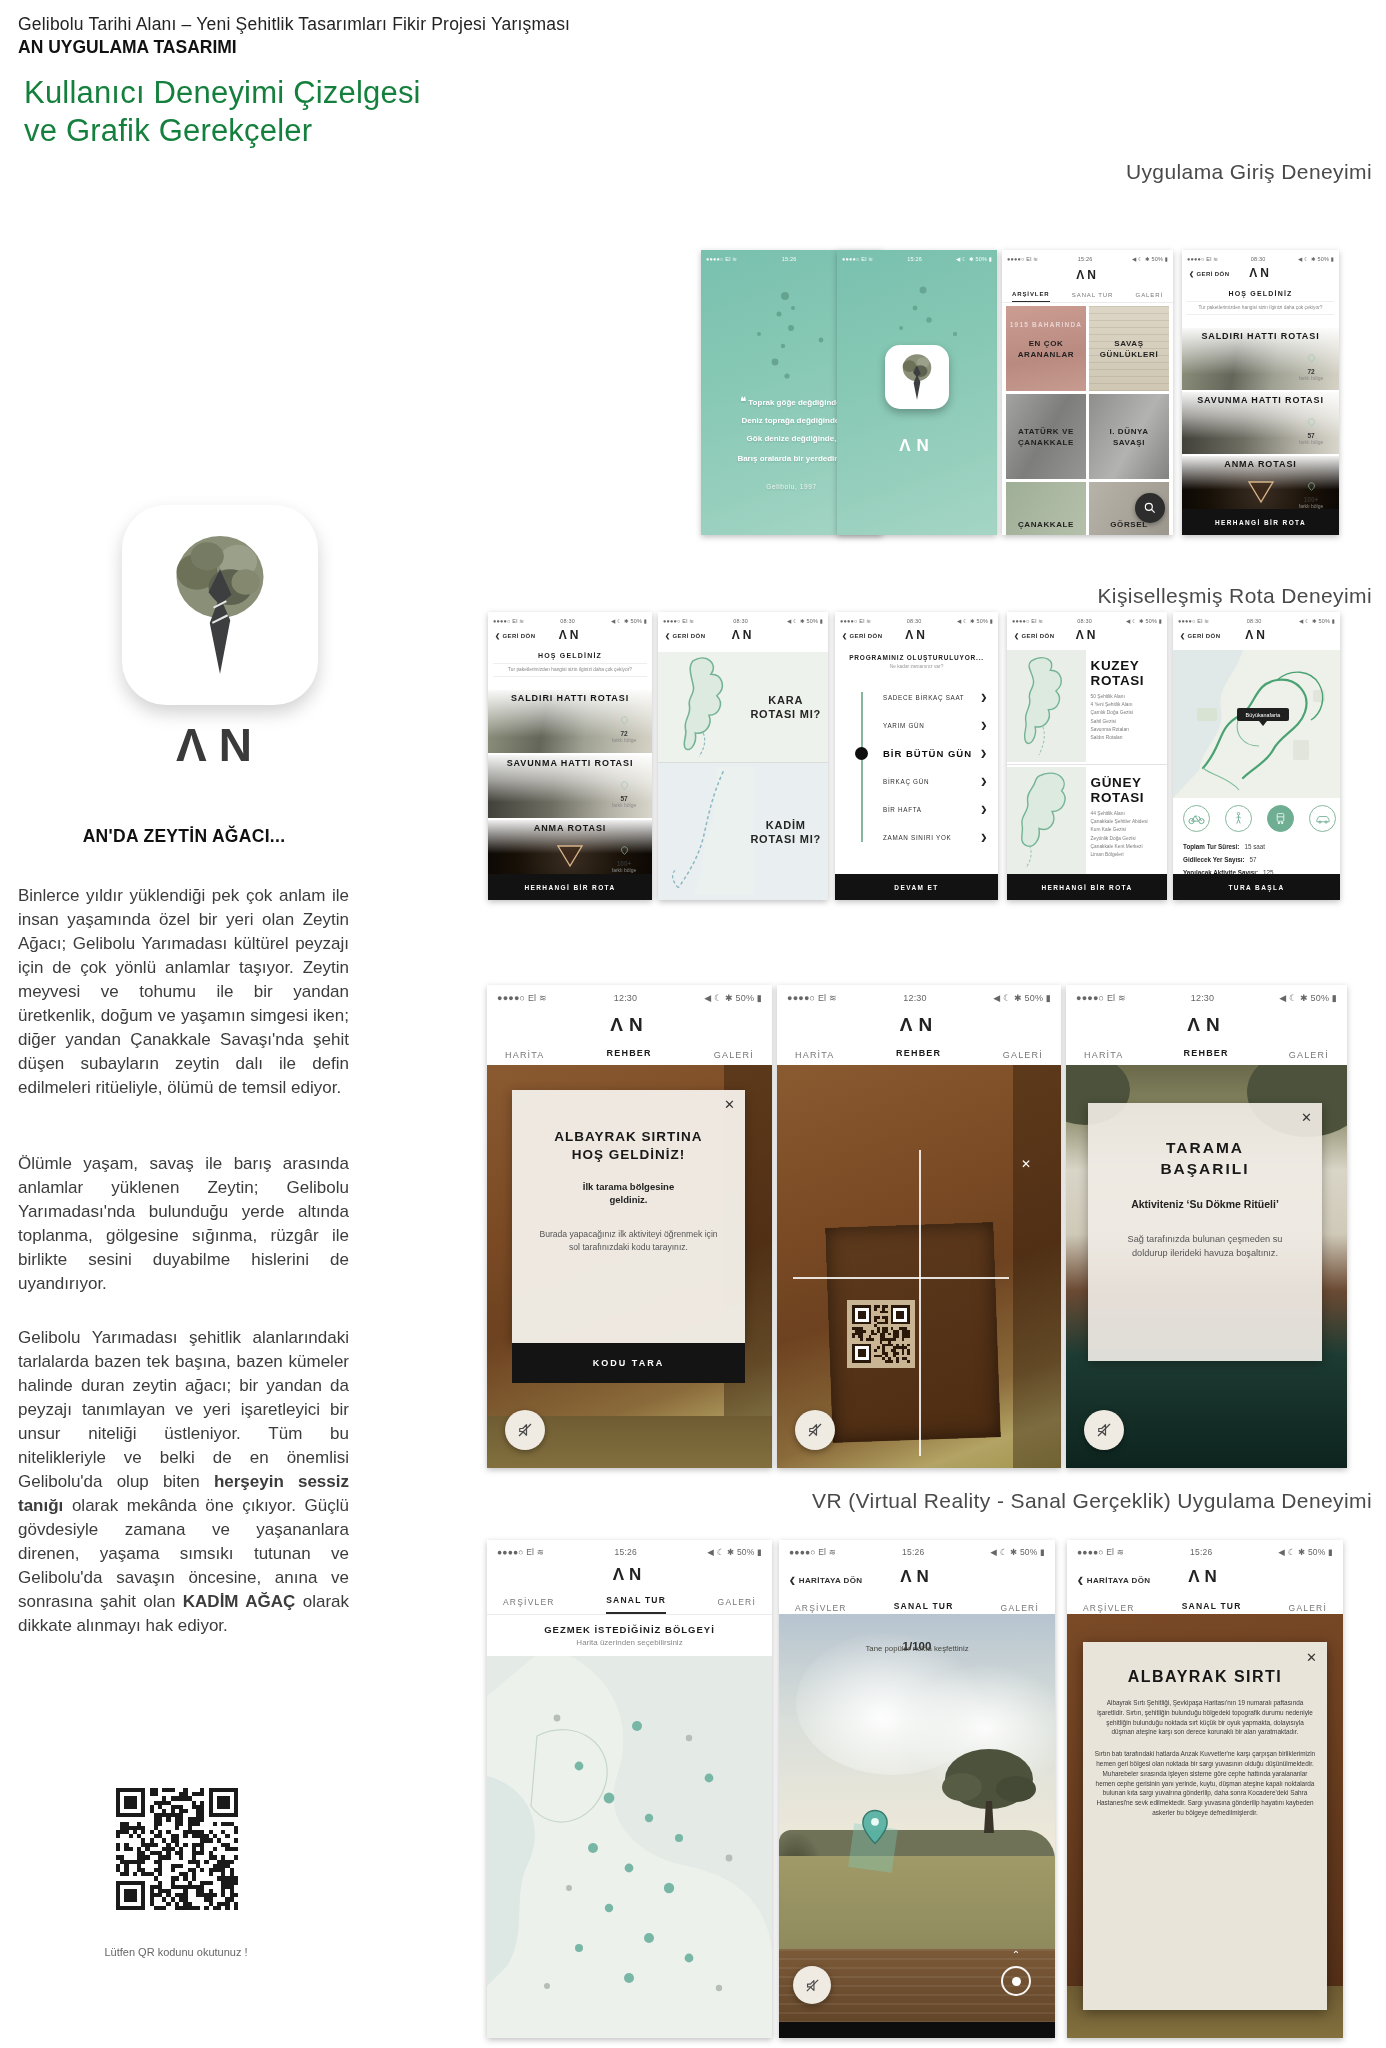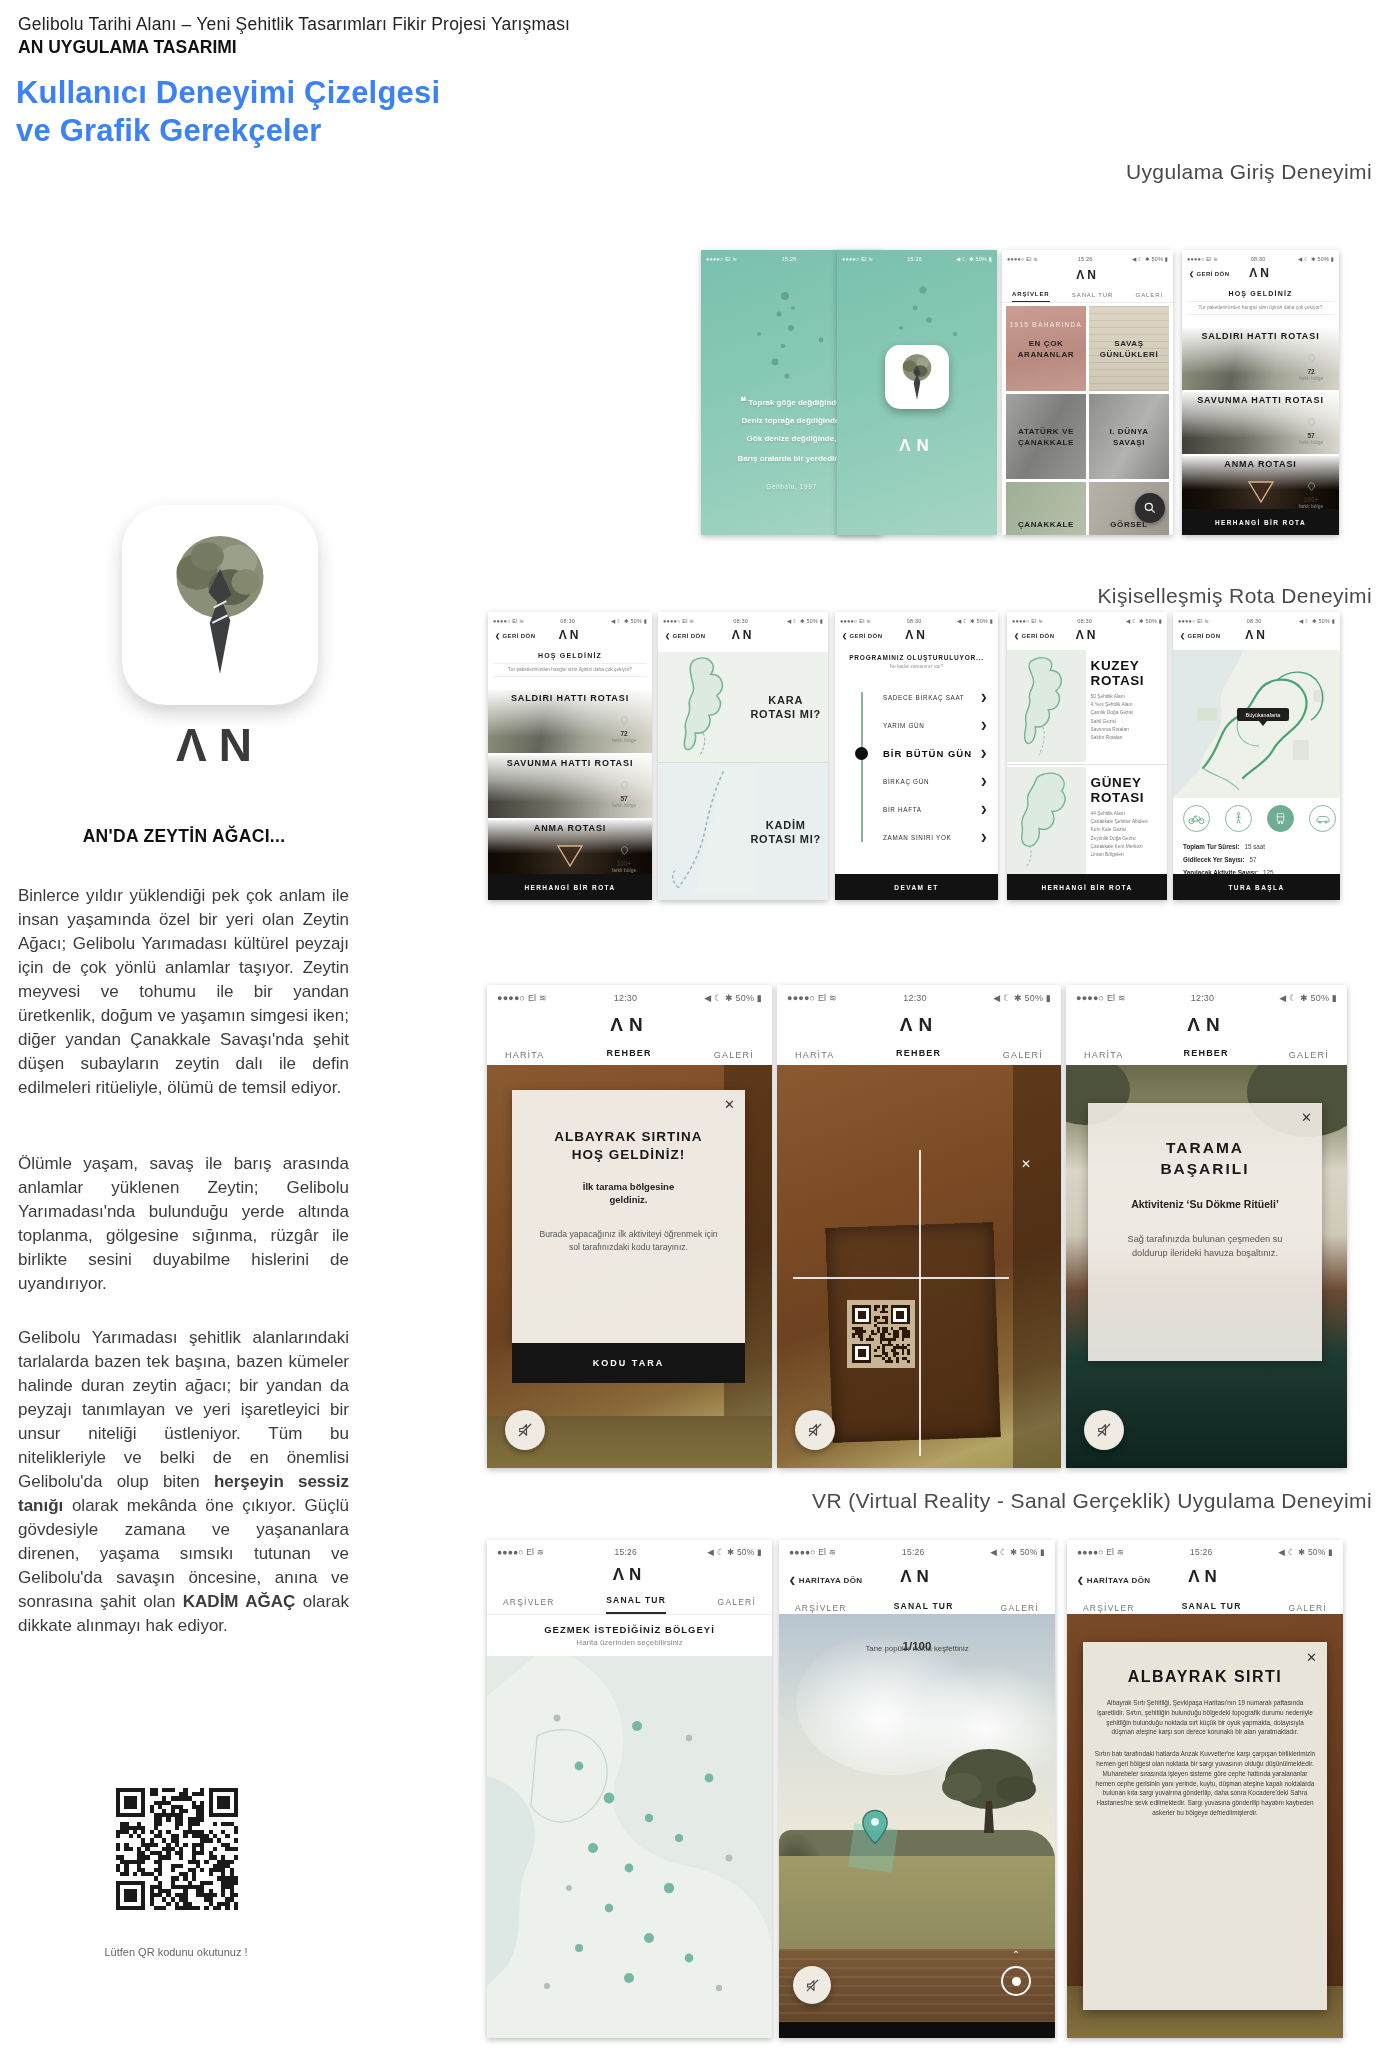--- a/index.html
+++ b/index.html
@@ -3,21 +3,21 @@
 <meta charset="utf-8">
 <style>
   html,body{margin:0;padding:0;background:#fff;}
   #board{position:relative;width:1386px;height:2048px;background:#fff;overflow:hidden;
          font-family:"Liberation Sans",sans-serif;color:#222;}
   .abs{position:absolute;}
 
   
   .kicker{position:absolute;left:18px;top:14px;font-size:17.5px;color:#232323;letter-spacing:.2px;}
   .kicker2{position:absolute;left:18px;top:37px;font-size:17.5px;font-weight:700;color:#111;}
-  .bigtitle{position:absolute;left:16px;top:74px;font-size:31px;line-height:38px;font-weight:700;color:#3b82f6;letter-spacing:.2px;}
+  .bigtitle{position:absolute;left:24px;top:74px;font-size:31px;line-height:38px;font-weight:400;color:#15803d;letter-spacing:.2px;}
   .sechead{position:absolute;right:14px;font-size:21px;color:#4a4a4a;letter-spacing:.4px;white-space:nowrap;}
 
   
   .appicon{position:absolute;left:122px;top:505px;width:196px;height:200px;background:#fff;border-radius:44px;
            box-shadow:0 8px 18px rgba(0,0,0,.18);display:flex;align-items:center;justify-content:center;}
   .brandmark{position:absolute;left:122px;top:718px;width:196px;text-align:center;font-size:46px;font-weight:600;
              color:#3a3a3a;letter-spacing:12px;}
   .leftheading{position:absolute;left:14px;top:826px;width:340px;text-align:center;font-weight:700;font-size:17.5px;color:#101010;letter-spacing:.3px;}
   .para{position:absolute;left:18px;width:331px;font-size:17px;line-height:24px;color:#3c3c3c;text-align:justify;}
   .qrwrap{position:absolute;left:116px;top:1788px;width:122px;height:122px;}

